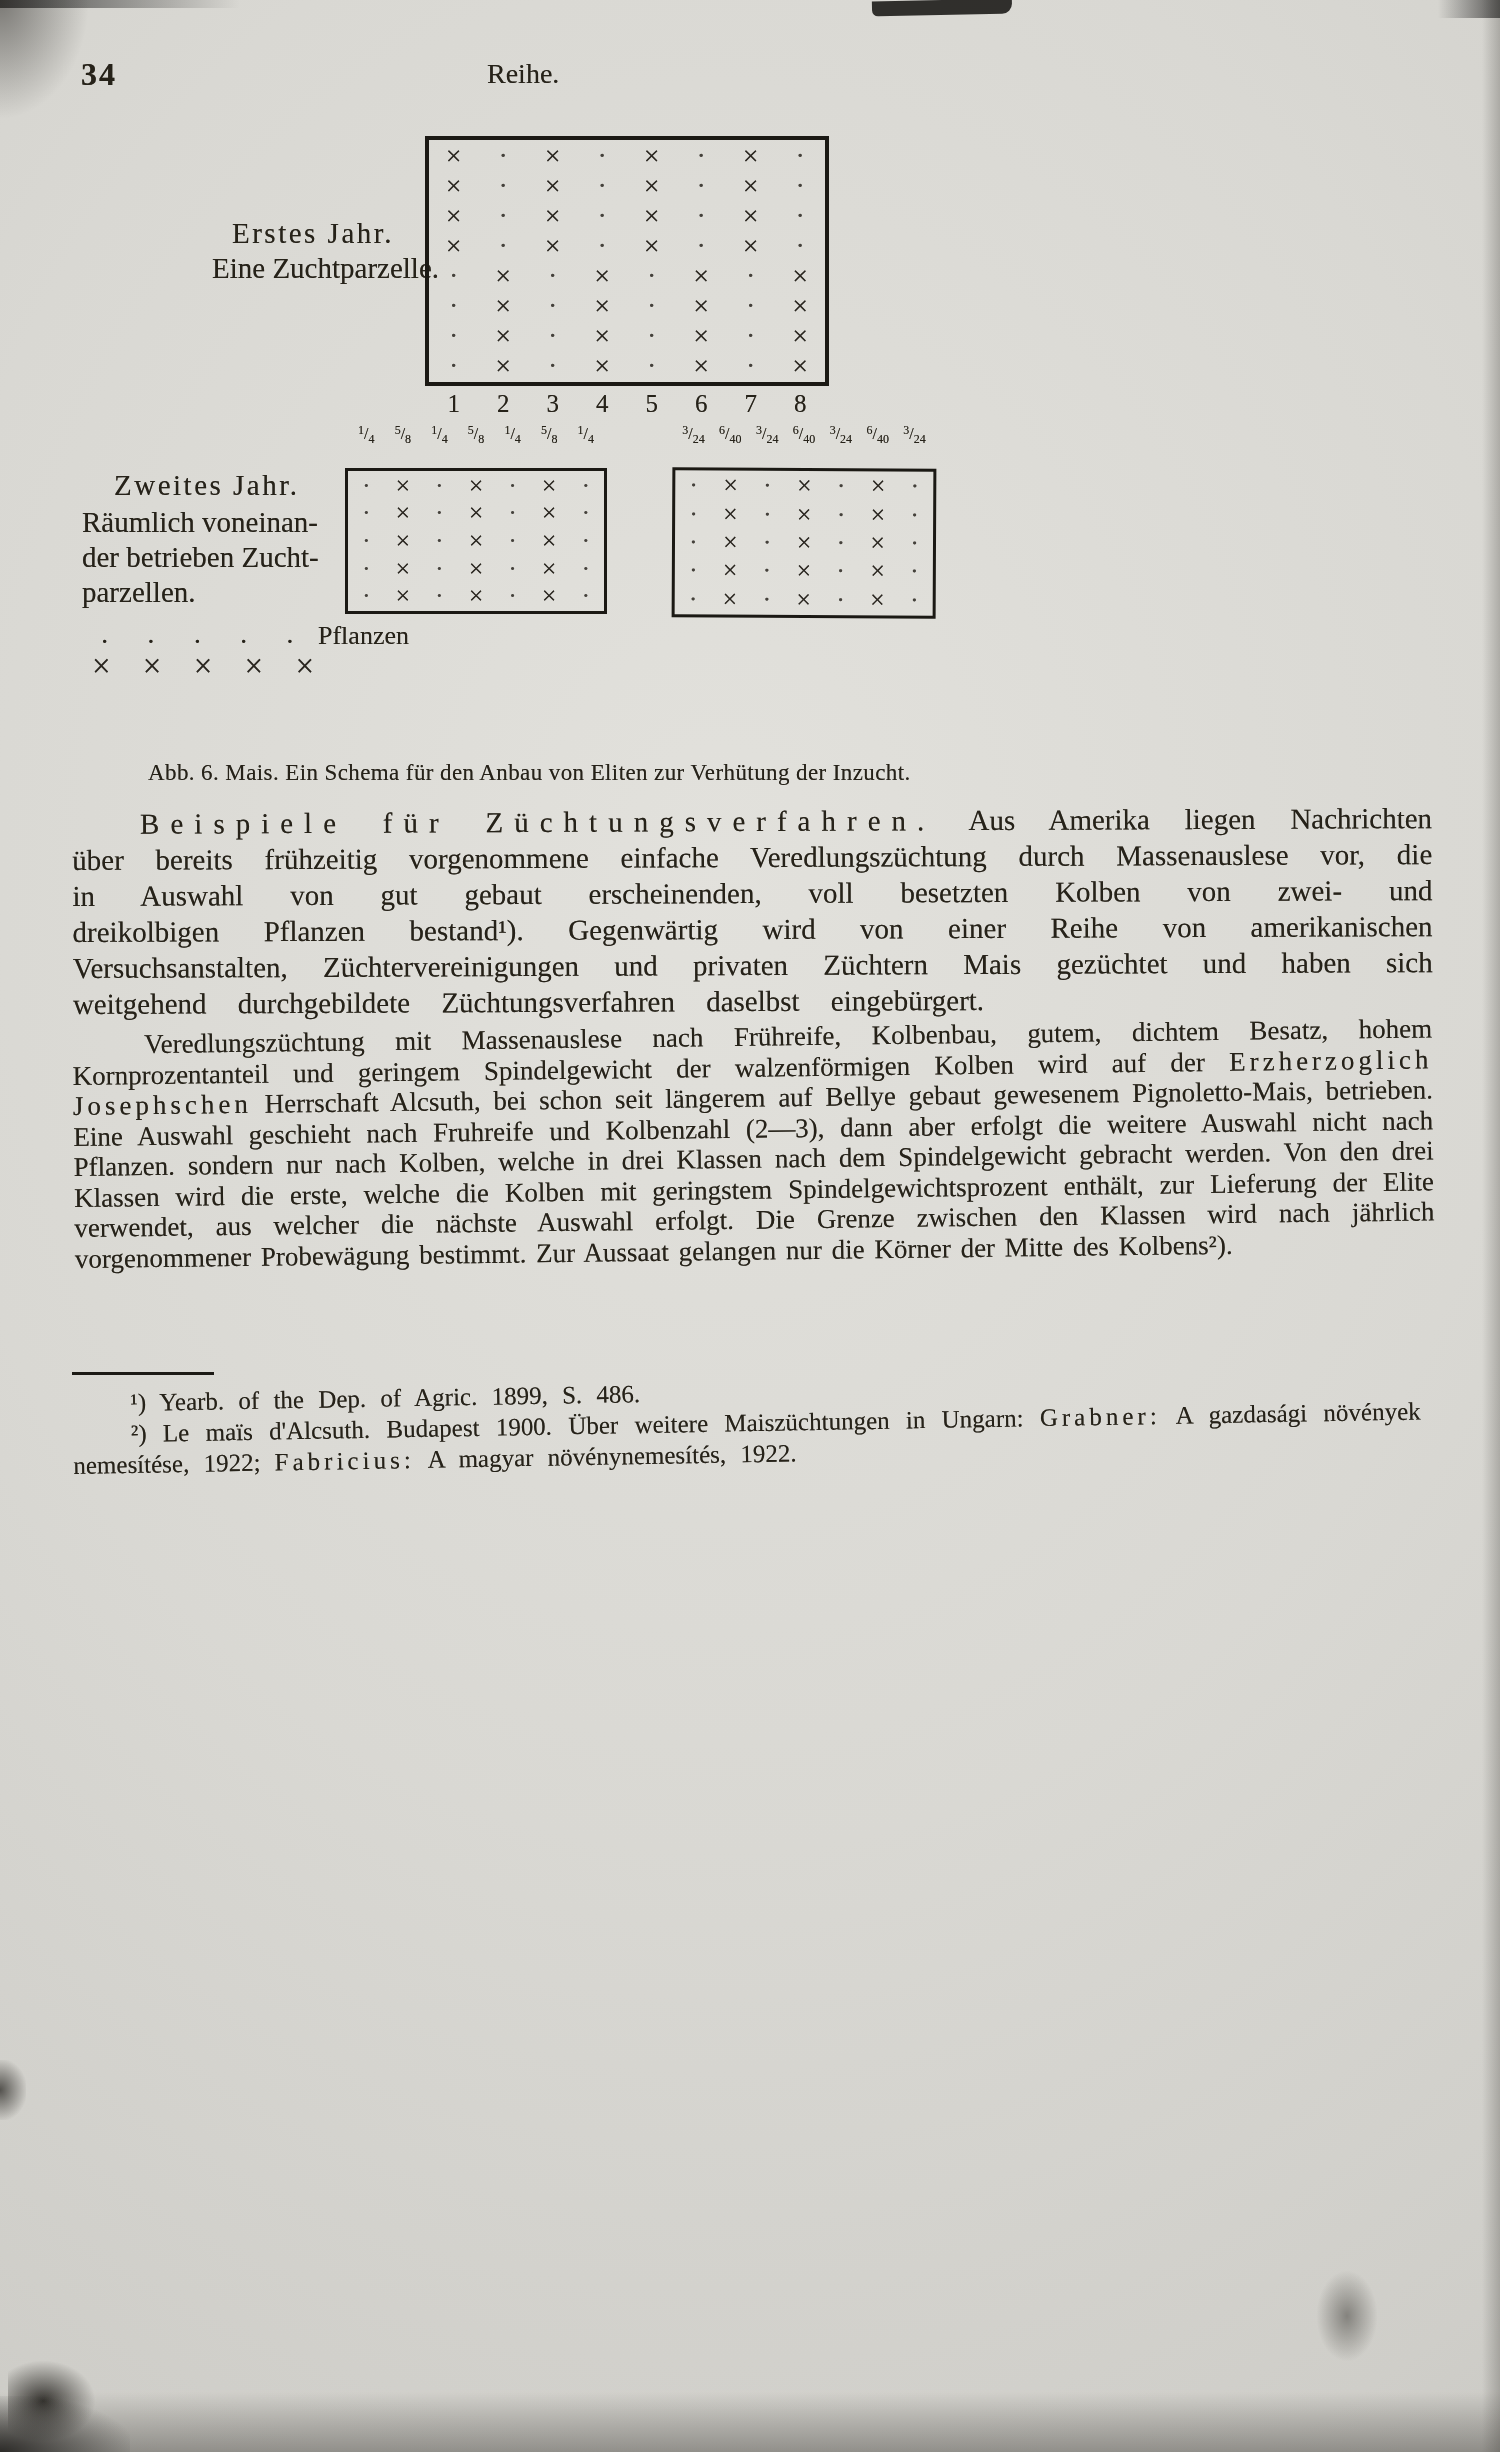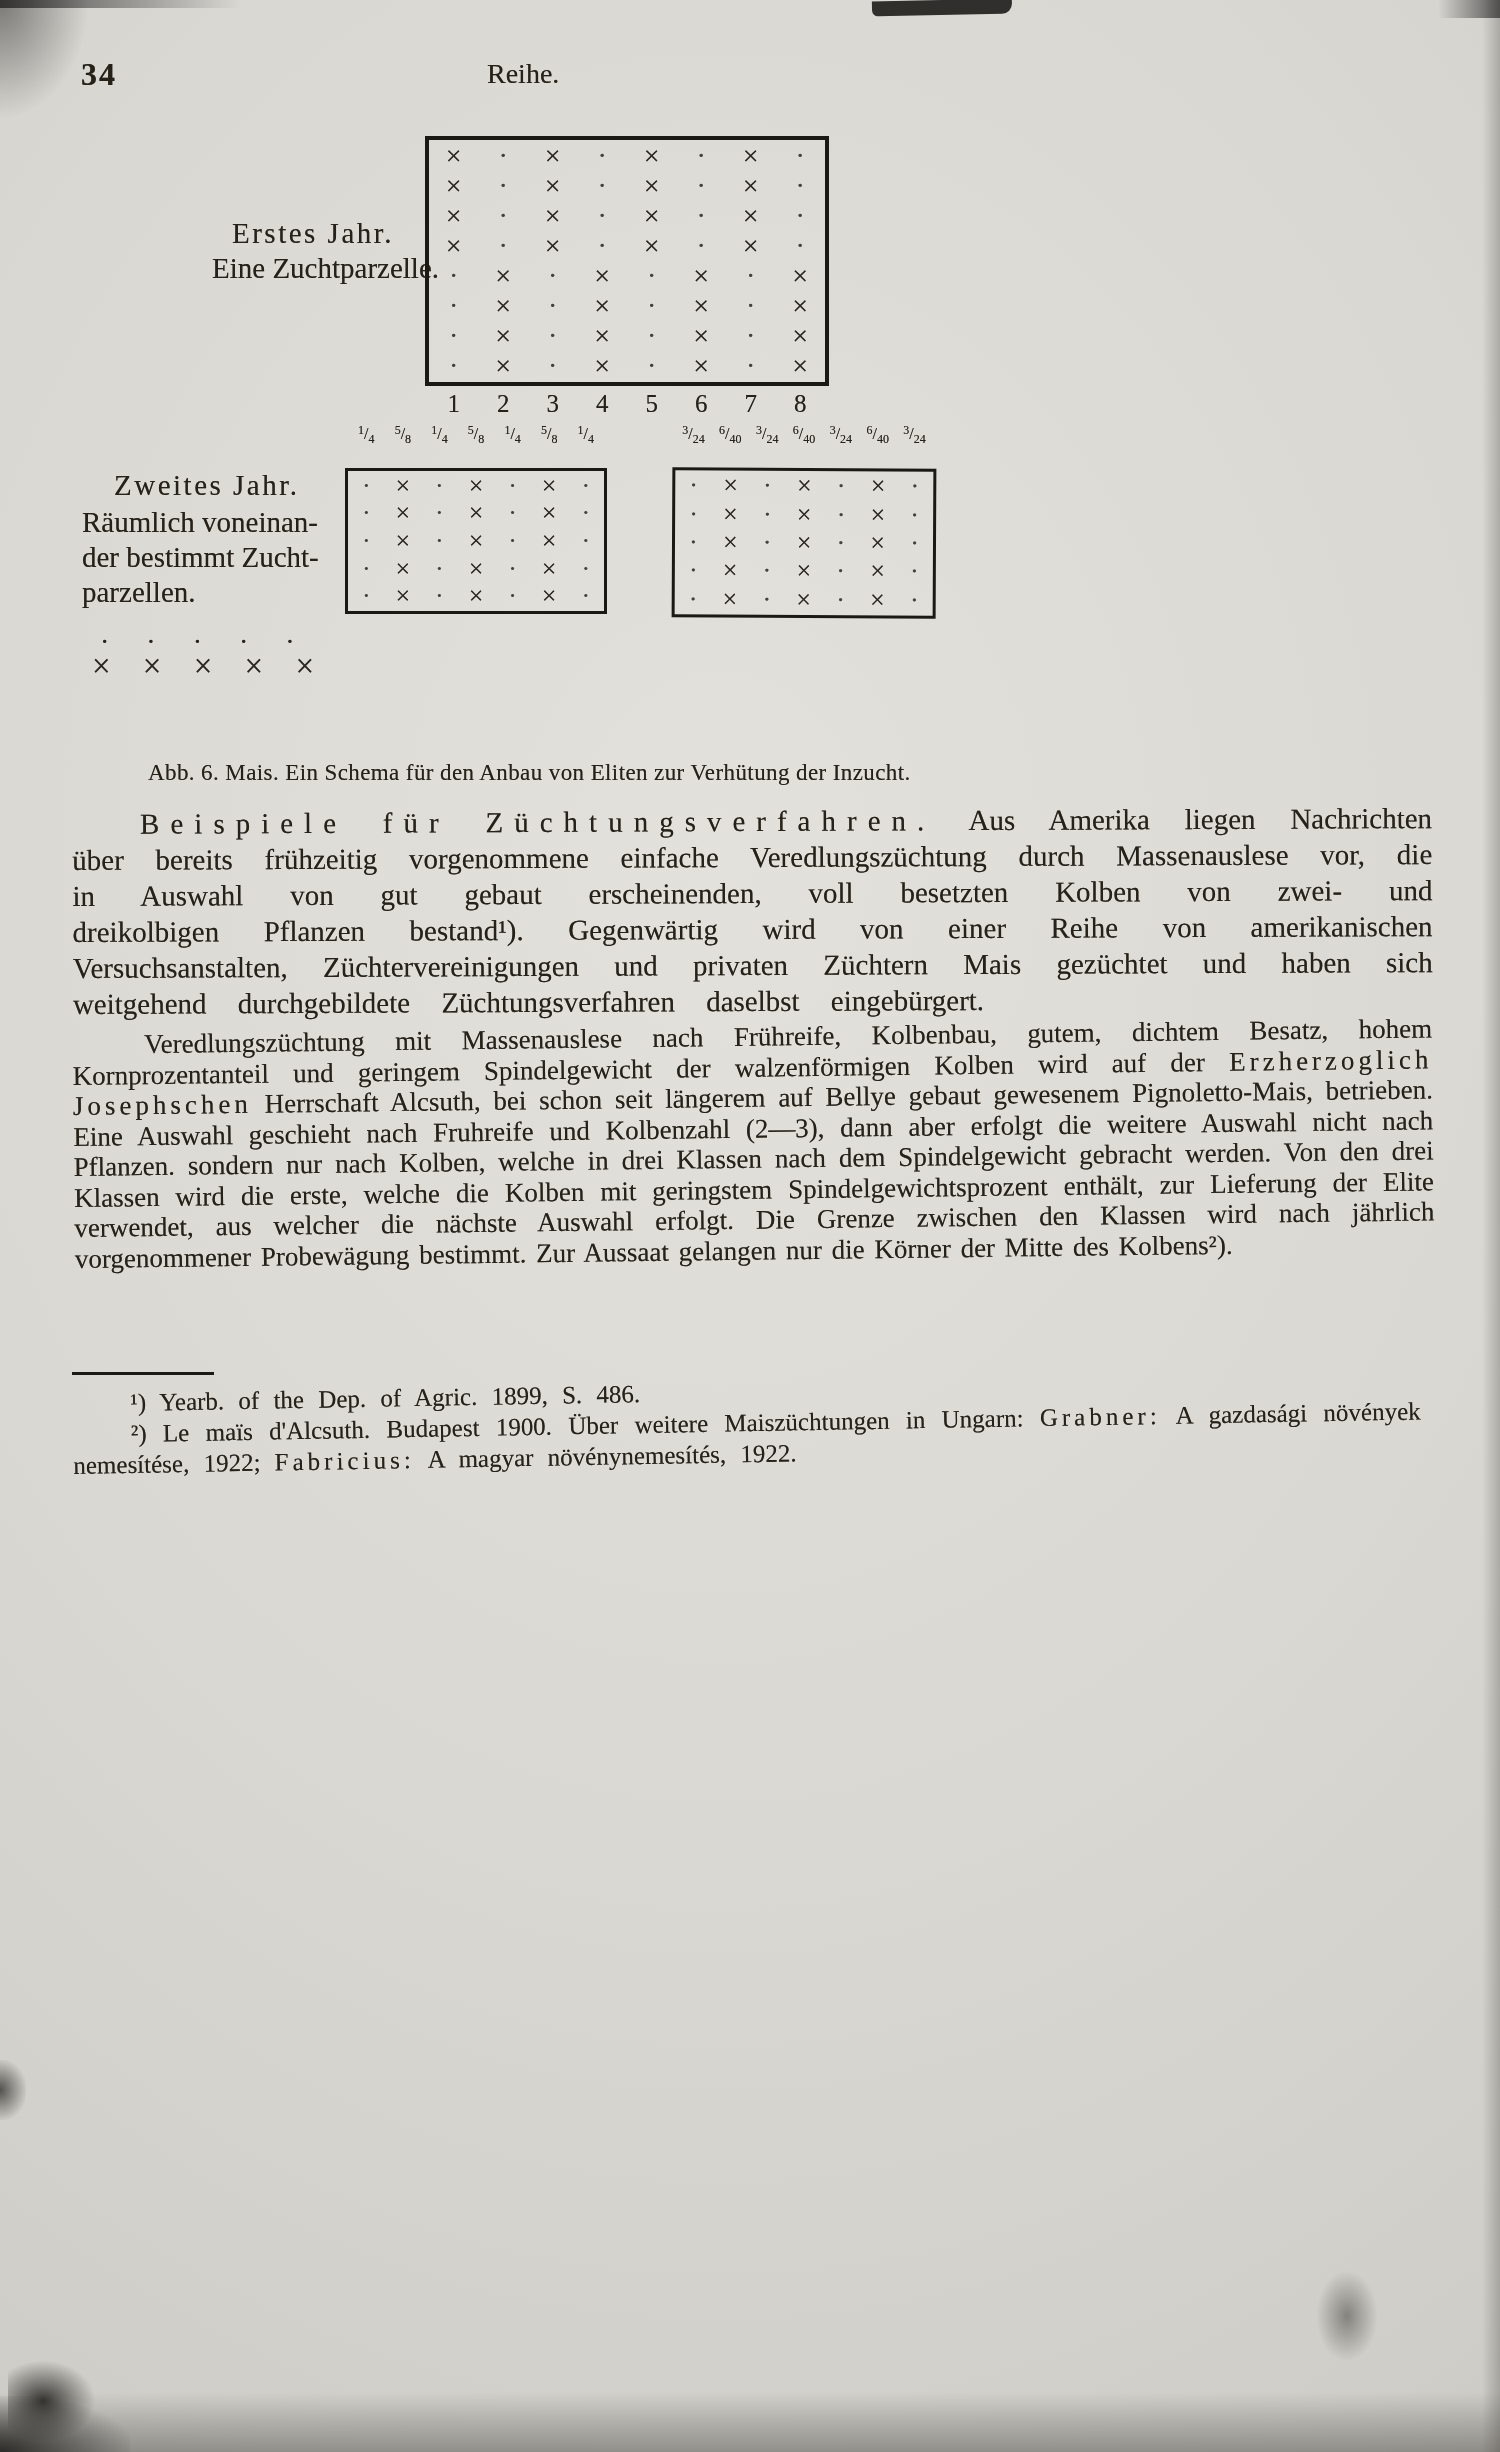--- a/index.html
+++ b/index.html
@@ -204,21 +204,21 @@
       <span class="frac"><sup>3</sup><span class="fsl">/</span><sub>24</sub></span>
       <span class="frac"><sup>6</sup><span class="fsl">/</span><sub>40</sub></span>
       <span class="frac"><sup>3</sup><span class="fsl">/</span><sub>24</sub></span>
       <span class="frac"><sup>6</sup><span class="fsl">/</span><sub>40</sub></span>
       <span class="frac"><sup>3</sup><span class="fsl">/</span><sub>24</sub></span>
     </div>
 
   <div class="sy-label">
     <div class="sy1">Zweites Jahr.</div>
     <div>Räumlich voneinan-</div>
-    <div>der bestimmt Zucht-</div>
+    <div>der betrieben Zucht-</div>
     <div>parzellen.</div>
   </div>
 
   <div class="box box2a">
       <div class="grow">
         <span class="cell cd">·</span>
         <span class="cell cx">×</span>
         <span class="cell cd">·</span>
         <span class="cell cx">×</span>
         <span class="cell cd">·</span>
@@ -306,20 +306,21 @@
         <span class="cell cx">×</span>
         <span class="cell cd">·</span>
         <span class="cell cx">×</span>
         <span class="cell cd">·</span>
       </div>
     </div>
 
   <div class="leg-sym leg-dots">· · · · ·</div>
   <div class="leg-sym leg-x">× × × × ×</div>
   <div class="leg-text">
+    <div class="leg-line1">Pflanzen</div>
   </div>
 
   <div class="caption">Abb. 6. Mais. Ein Schema für den Anbau von Eliten zur Verhütung der Inzucht.</div>
 
   <div class="bodytext">
     <p class="para p1"><span class="sperr">Beispiele für Züchtungsverfahren.</span><span> Aus Amerika liegen Nachrichten über bereits frühzeitig vorgenommene einfache Veredlungszüchtung durch Massenauslese vor, die in Auswahl von gut gebaut erscheinenden, voll besetzten Kolben von zwei- und dreikolbigen Pflanzen bestand¹). Gegenwärtig wird von einer Reihe von amerikanischen Versuchsanstalten, Züchtervereinigungen und privaten Züchtern Mais gezüchtet und haben sich weitgehend durchgebildete Züchtungsverfahren daselbst eingebürgert.</span></p>
     <p class="para p2"><span>Veredlungszüchtung mit Massenauslese nach Frühreife, Kolbenbau, gutem, dichtem Besatz, hohem Kornprozentanteil und geringem Spindelgewicht der walzenförmigen Kolben wird auf der </span><span class="sperr2">Erzherzoglich Josephschen</span><span> Herrschaft Alcsuth, bei schon seit längerem auf Bellye gebaut gewesenem Pignoletto-Mais, betrieben. Eine Auswahl geschieht nach Fruhreife und Kolbenzahl (2—3), dann aber erfolgt die weitere Auswahl nicht nach Pflanzen. sondern nur nach Kolben, welche in drei Klassen nach dem Spindelgewicht gebracht werden. Von den drei Klassen wird die erste, welche die Kolben mit geringstem Spindelgewichtsprozent enthält, zur Lieferung der Elite verwendet, aus welcher die nächste Auswahl erfolgt. Die Grenze zwischen den Klassen wird nach jährlich vorgenommener Probewägung bestimmt. Zur Aussaat gelangen nur die Körner der Mitte des Kolbens²).</span></p>
   </div>
 
   <div class="fnrule"></div>

